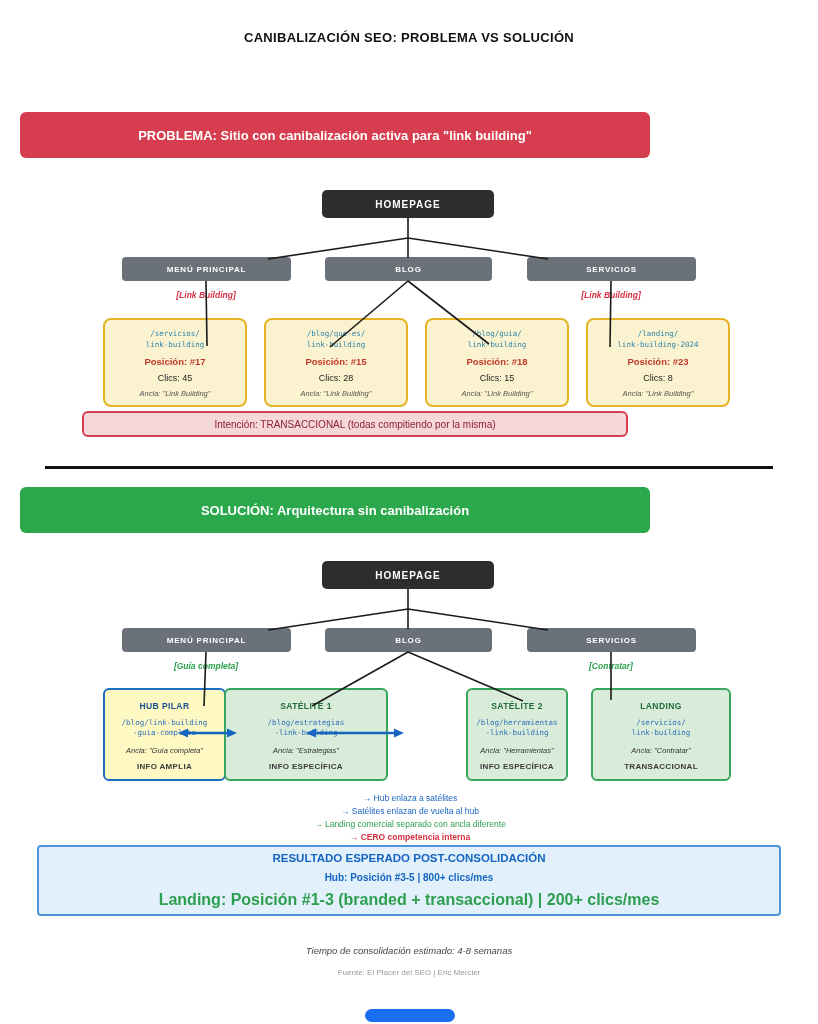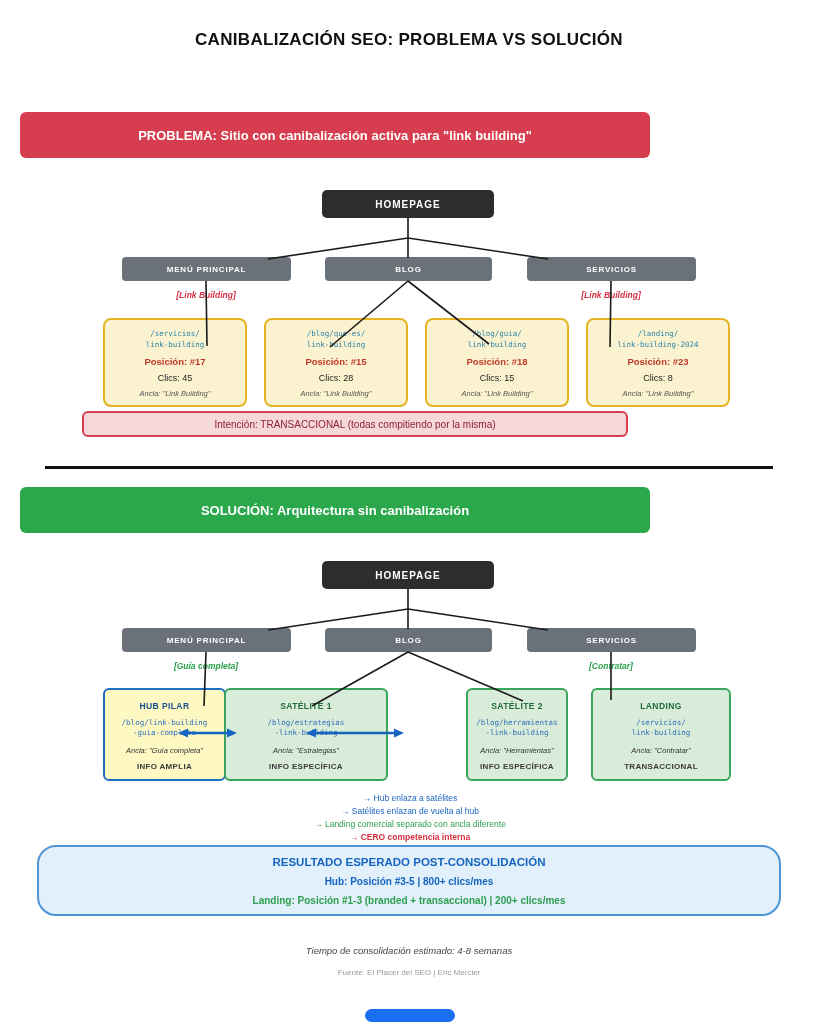--- a/index.html
+++ b/index.html
@@ -6,21 +6,21 @@
   html,body { background:#ffffff; }
   #canvas {
     position:relative; width:818px; height:1024px; background:#ffffff;
     font-family:"Liberation Sans", sans-serif; overflow:hidden;
   }
   .abs { position:absolute; }
   .center-text { display:flex; align-items:center; justify-content:center; text-align:center; }
   .col { display:flex; flex-direction:column; align-items:center; justify-content:center; text-align:center; }
   .pre { white-space:pre-line; }
 
-  .page-title { width:100%; top:30px; left:0; font-size:17px; font-weight:bold; color:#111; letter-spacing:.3px; }
+  .page-title { width:100%; top:30px; left:0; font-size:13px; font-weight:bold; color:#111; letter-spacing:.3px; }
 
   .banner { left:20px; width:630px; height:46px; border-radius:6px; color:#fff; font-weight:bold; font-size:13px; }
   .banner-red { top:112px; background:#d63d4e; }
   .banner-green { top:487px; background:#2aa84b; }
 
   .homepage-box { left:322px; width:172px; height:28px; background:#2d2d2d; border-radius:5px;
     color:#fff; font-weight:bold; font-size:10px; letter-spacing:1px; }
   .nav-box { height:24px; background:#6b7179; border-radius:4px; color:#fff; font-weight:bold;
     font-size:8px; letter-spacing:.8px; }
   .anchor-label { width:170px; font-size:8.5px; font-weight:bold; font-style:italic; }
@@ -48,24 +48,24 @@
   .sol-path { font-family:"DejaVu Sans Mono", monospace; font-size:7.5px; color:#2d6fba; line-height:1.4; }
   .sol-anchor { font-size:7.5px; font-style:italic; color:#333; }
   .sol-label { font-size:8px; font-weight:bold; color:#3a3a3a; letter-spacing:.3px; }
 
   .legend-line { left:1px; width:100%; font-size:8.5px; }
   .legend-blue { color:#1a66c2; }
   .legend-green { color:#2e9e4f; }
   .legend-red { color:#d42f3f; font-weight:bold; }
 
   .result-box { left:37px; top:845px; width:744px; height:71px; background:#e1f0fb;
-    border:2px solid #4d94d6; border-radius:19px; row-gap:8px; }
+    border:2px solid #4d94d6; border-radius:4px; row-gap:8px; }
   .result-title { font-size:11.5px; font-weight:bold; color:#1565c0; }
   .result-hub { font-size:10px; font-weight:bold; color:#1565c0; }
-  .result-landing { font-size:10px; font-weight:bold; color:#2e9e4f; }
+  .result-landing { font-size:16px; font-weight:bold; color:#2e9e4f; }
 
   .footer-time { left:0; width:100%; top:945px; font-size:9.5px; font-style:italic; color:#444; }
   .footer-source { left:0; width:100%; top:968px; font-size:8px; color:#9a9a9a; }
 
   .bottom-bar { left:365px; top:1009px; width:90px; height:13px; border-radius:7px; background:#1a6ff0; }
 
   svg.overlay { position:absolute; left:0; top:0; width:818px; height:1024px; pointer-events:none; z-index:5; }
 </style>
 </head>
 <body>

